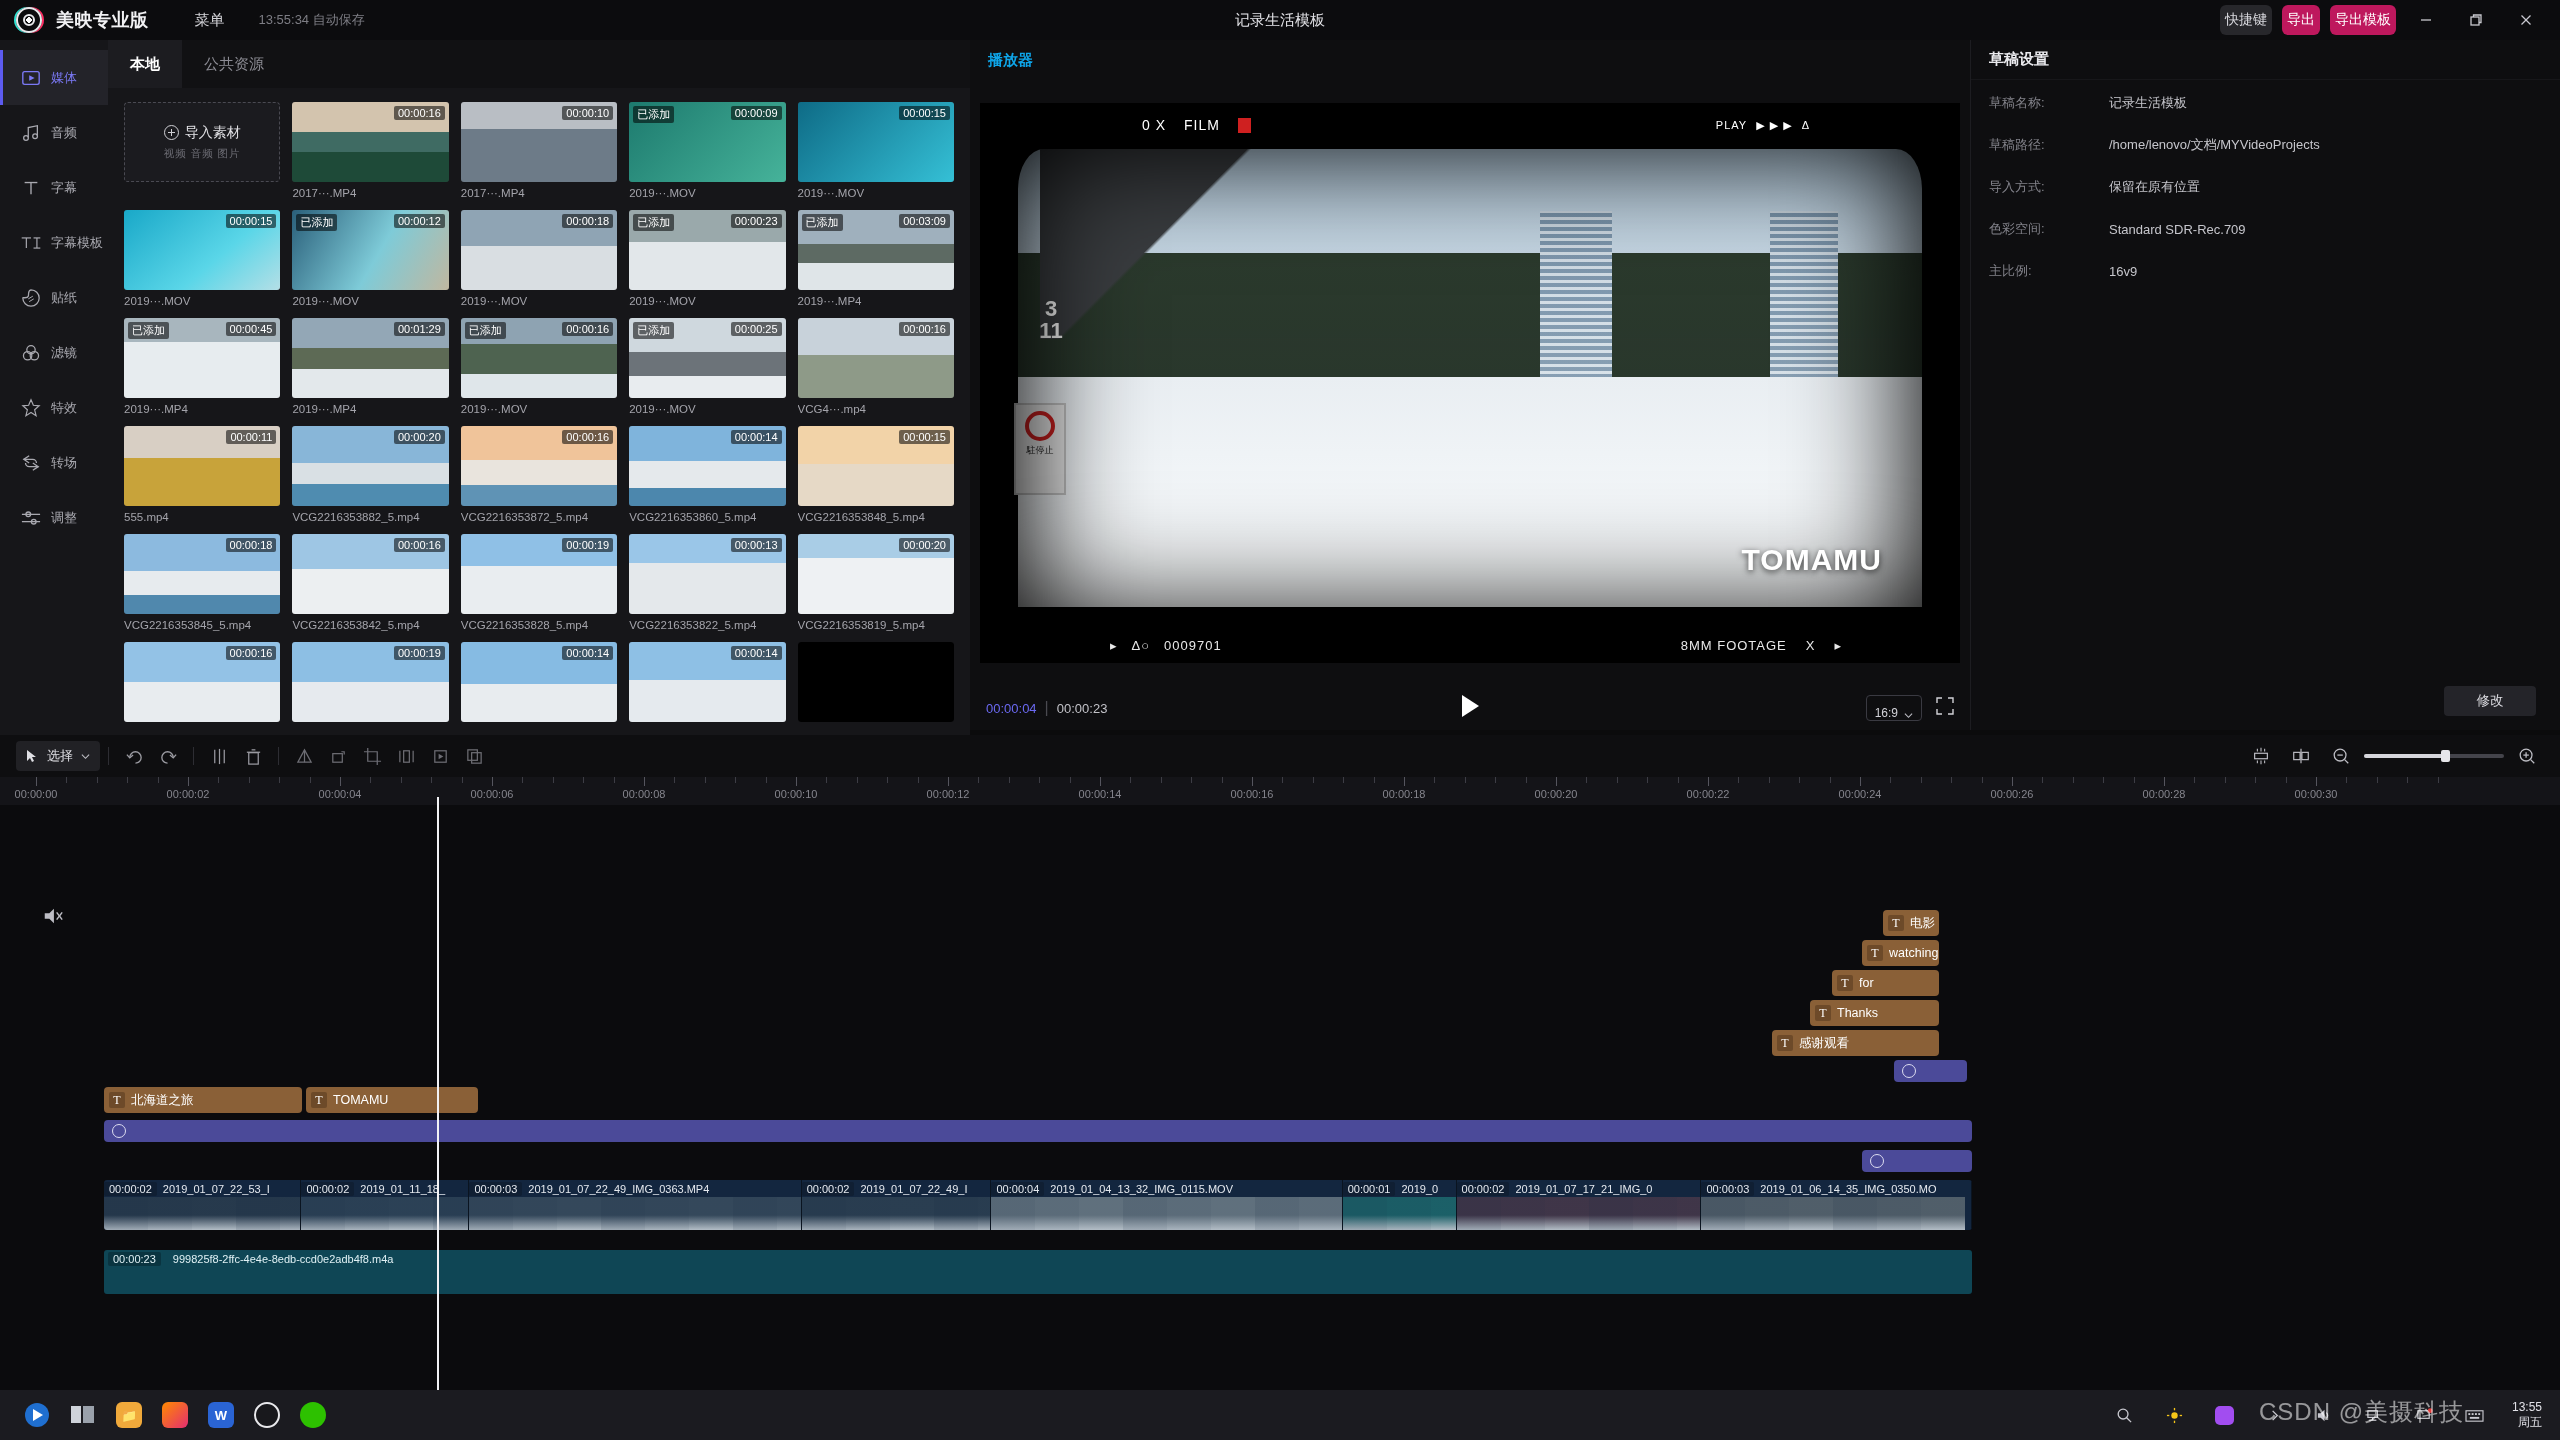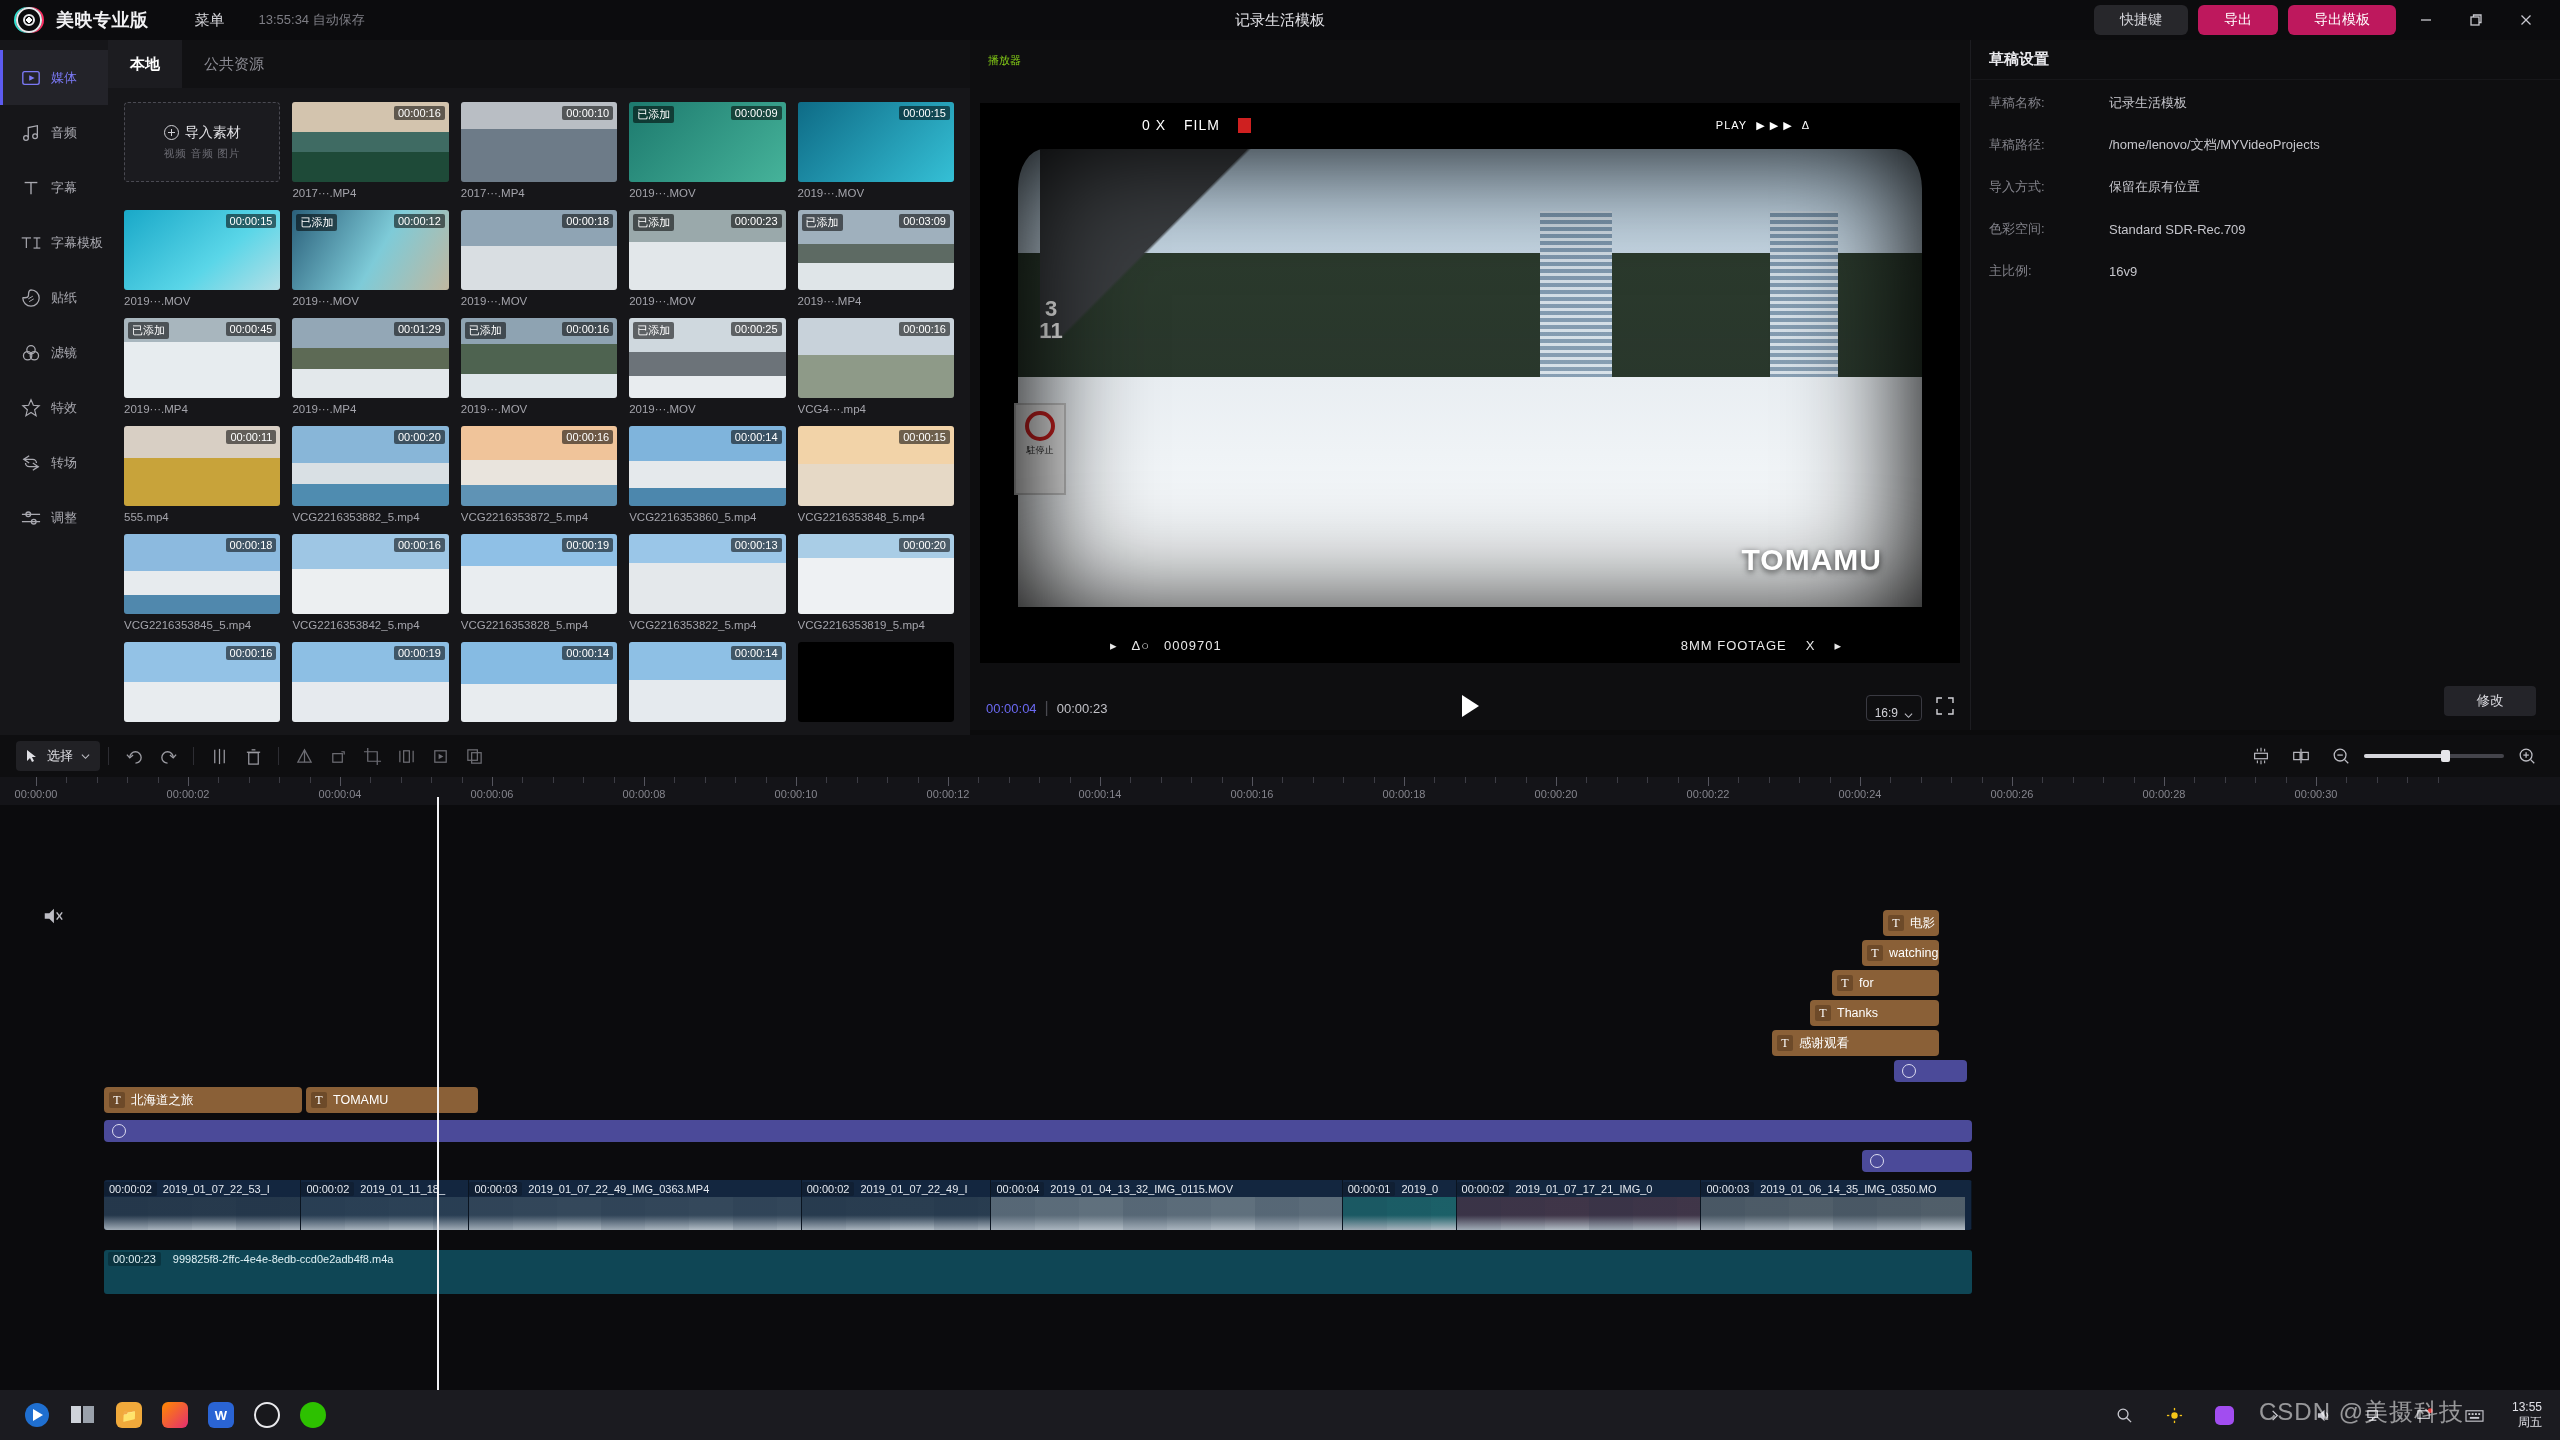--- a/index.html
+++ b/index.html
@@ -30,21 +30,21 @@
   }
   .app-name { margin-left: 14px; font-size: 18px; color: #f2f2f4; font-weight: 600; letter-spacing: .5px; }
   .menu-btn { margin-left: 46px; font-size: 15px; color: #d6d6da; cursor: pointer; }
   .autosave { margin-left: 34px; font-size: 13px; color: #7d7d84; }
   .doc-title {
     position: absolute; left: 0; right: 0; text-align: center;
     font-size: 15px; color: #e4e4e8; pointer-events: none;
   }
   .tb-right { margin-left: auto; display: flex; align-items: center; gap: 10px; padding-right: 14px; }
   .pill {
-    height: 30px; padding: 0 26px; border-radius: 6px; font-size: 14px;
+    height: 30px; padding: 0 5px; border-radius: 6px; font-size: 14px;
     display: flex; align-items: center; cursor: pointer; color: #fff;
   }
   .pill.grey { background: #27272b; color: #d9d9de; }
   .pill.blue { background: #be185d; }
   .wbtn {
     width: 40px; height: 32px; display: flex; align-items: center; justify-content: center;
     color: #c9c9cf; cursor: pointer;
   }
   .wbtn svg { display: block; }
 
@@ -112,21 +112,21 @@
     content: ""; position: absolute; background: #cfcfd4;
   }
   .plus-c::before { left: 3px; right: 3px; top: 6px; height: 1.4px; }
   .plus-c::after { top: 3px; bottom: 3px; left: 6px; width: 1.4px; }
 
   
   .player {
     position: absolute; top: 40px; left: 970px; right: 590px; height: 690px;
     background: #0e0e10; display: flex; flex-direction: column;
   }
-  .player-head { height: 40px; display: flex; align-items: center; padding-left: 18px; font-size: 11px; color: #84cc16; }
+  .player-head { height: 40px; display: flex; align-items: center; padding-left: 18px; font-size: 15px; color: #0ea5e9; font-weight: bold; }
   .stage { flex: 1; position: relative; display: flex; align-items: center; justify-content: center; }
   .video-frame {
     position: relative; width: 980px; height: 560px; background: #000; overflow: hidden;
   }
   .sky { position: absolute; left: 38px; right: 38px; top: 46px; bottom: 56px;
     background: linear-gradient(#b8cfe0 0%, #cfdce6 38%, #e8eef3 62%, #f4f7f9 100%);
     border-radius: 26px / 40px; }
   .snowground { position: absolute; left: 38px; right: 38px; bottom: 56px; height: 230px;
     background: linear-gradient(#e9eef2, #fbfdfe); }
   .tower { position: absolute; background: linear-gradient(#9bb3c6, #b9cbd8); }

